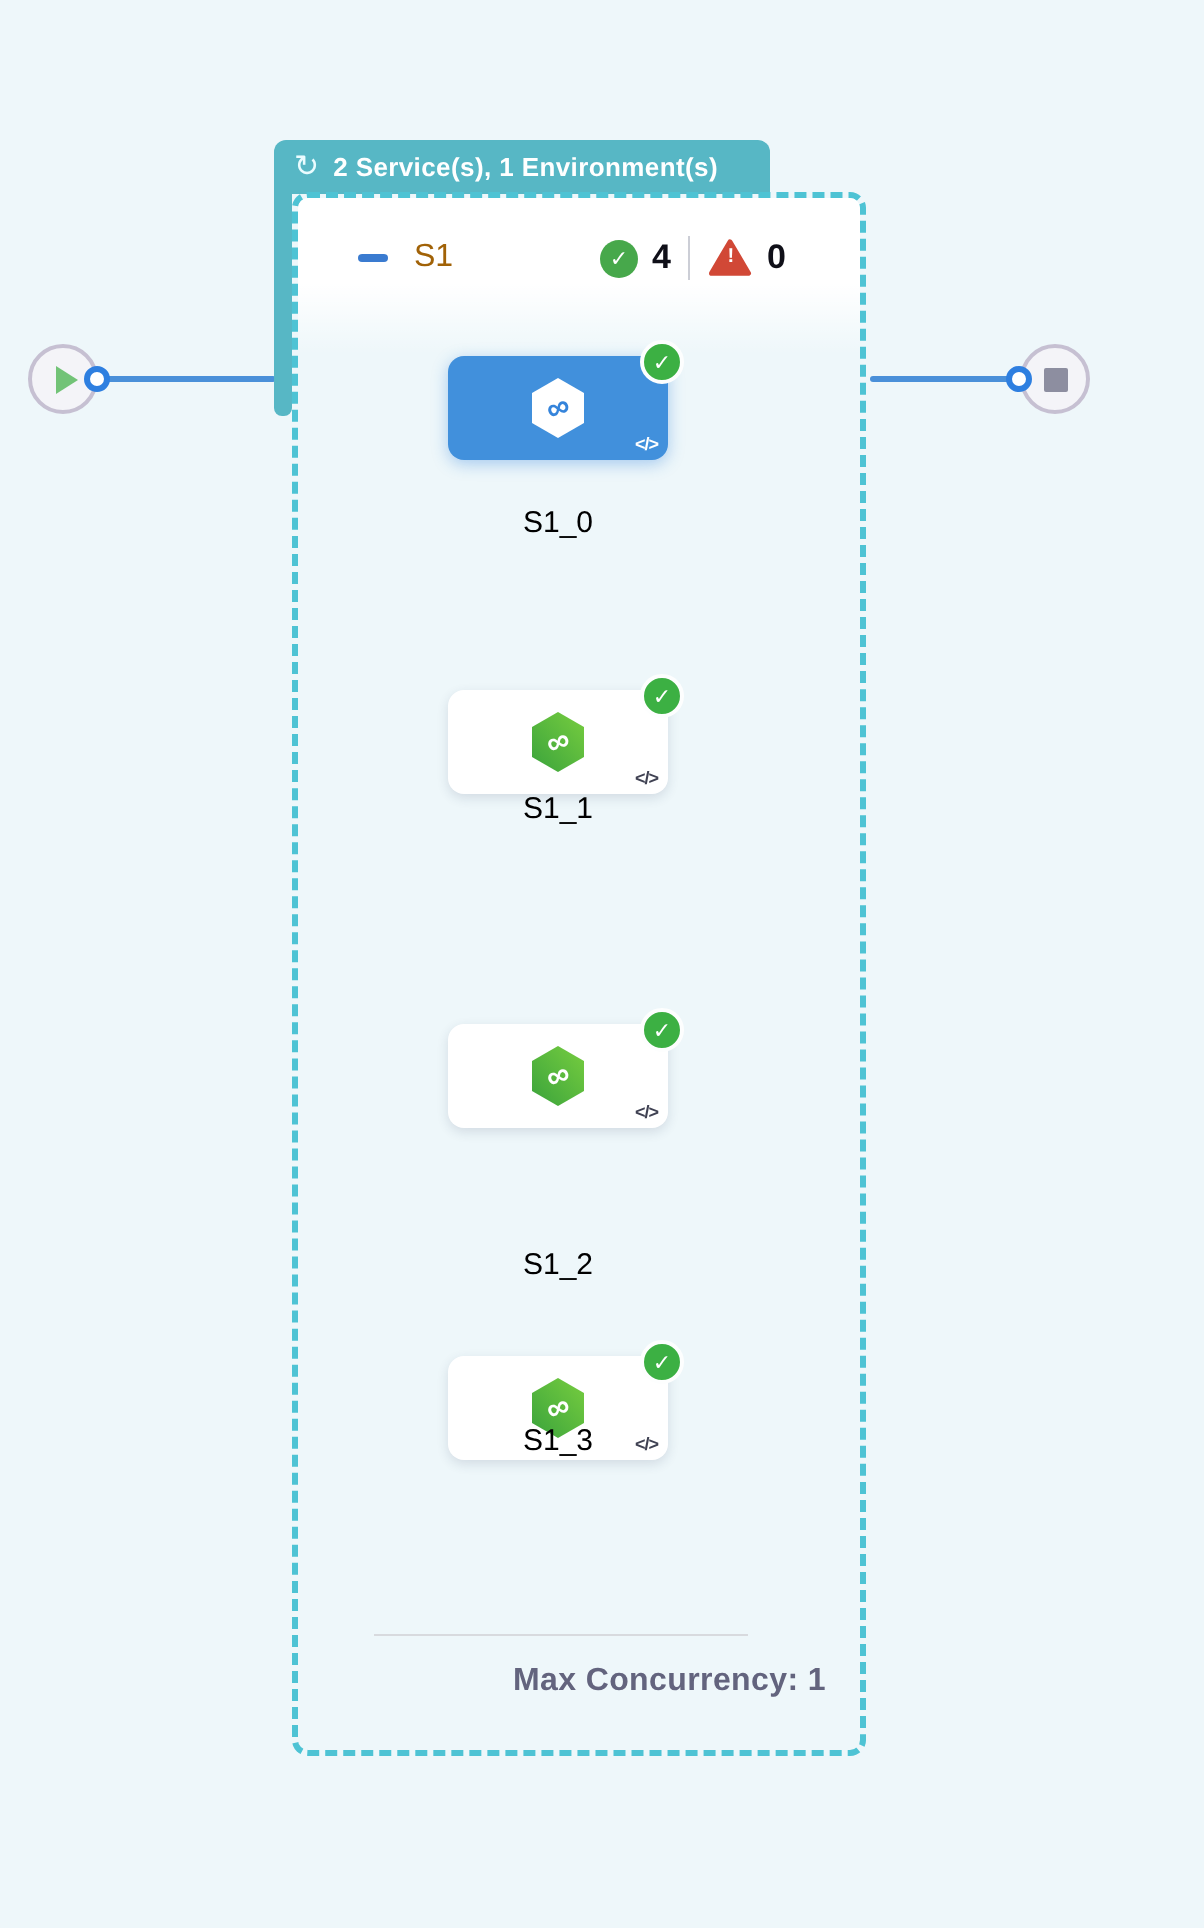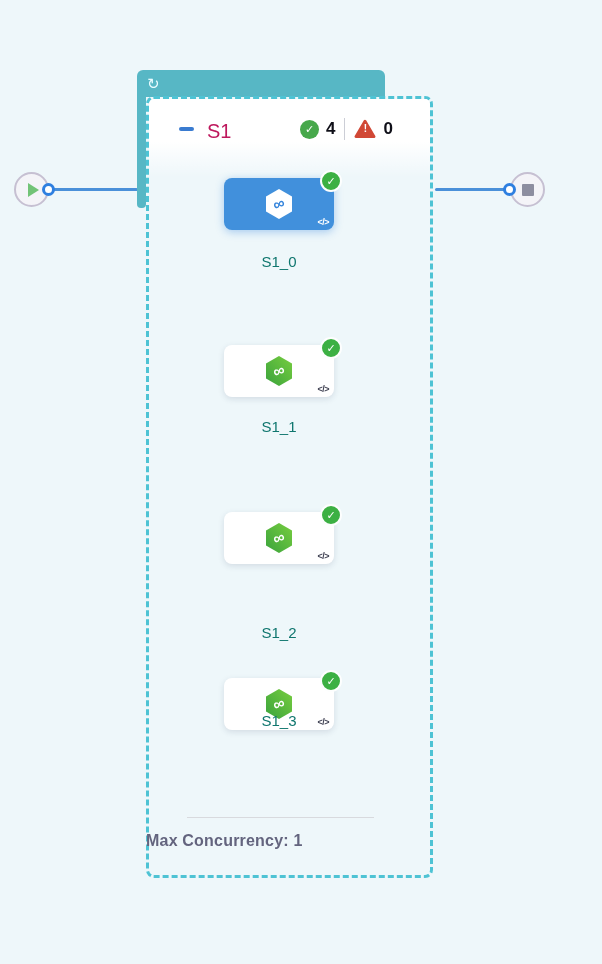--- a/index.html
+++ b/index.html
@@ -17,21 +17,21 @@
 
   
   .stage-box{position:absolute;left:146px;top:96px;width:287px;height:782px;
     border:3px dashed #4ec3d4;border-radius:8px;box-sizing:border-box;}
   .stage-box .header-glow{position:absolute;left:0;top:0;right:0;height:78px;
     background:linear-gradient(#ffffff 55%,rgba(255,255,255,0));border-radius:5px 5px 0 0;}
 
   
   .collapse-minus{position:absolute;left:179px;top:127px;width:15px;height:4px;
     background:#3a7bd0;border-radius:2px;cursor:pointer;}
-  .stage-title{position:absolute;left:207px;top:120px;font-size:20px;font-weight:500;color:#be185d;}
+  .stage-title{position:absolute;left:207px;top:120px;font-size:16px;font-weight:500;color:#a16207;}
   .status-group{position:absolute;left:300px;top:118px;display:flex;align-items:center;gap:7px;}
   .chk-circle{width:19px;height:19px;border-radius:50%;background:#47a84b;color:#fff;
     display:flex;align-items:center;justify-content:center;font-size:11px;font-weight:bold;}
   .cnt{font-size:17px;font-weight:600;color:#0f0f18;}
   .vdiv{width:1px;height:22px;background:#ccced6;margin:0 2px;}
   .warn-tri{position:relative;width:22px;height:20px;}
   .warn-tri svg{display:block;}
   .warn-tri .bang{position:absolute;left:0;top:4px;width:100%;text-align:center;
     color:#fff;font-size:10px;font-weight:bold;}
 
@@ -40,25 +40,25 @@
     background:#ffffff;box-shadow:0 2px 6px rgba(40,60,90,.14);cursor:pointer;}
   .node-card.selected{background:#4190dc;box-shadow:0 2px 8px rgba(47,128,221,.38);}
   .node-card .hex{position:absolute;left:38px;top:9px;}
   .node-card .code-ic{position:absolute;right:5px;bottom:3px;font-size:9px;font-weight:bold;
     letter-spacing:-.5px;color:#3f4152;}
   .node-card.selected .code-ic{color:#ffffff;}
   .badge-check{position:absolute;top:-8px;right:-8px;width:18px;height:18px;border-radius:50%;
     background:#3cb043;border:2px solid #fdfefe;color:#fff;display:flex;align-items:center;
     justify-content:center;font-size:11px;font-weight:bold;}
   .node-label{position:absolute;left:224px;width:110px;text-align:center;
-    font-size:15px;color:#0f766e;}
+    font-size:15px;color:#000000;}
 
   
   .footer-div{position:absolute;left:187px;top:817px;width:187px;height:1px;background:#d8dade;}
-  .max-conc{position:absolute;left:146px;top:832px;width:267px;text-align:left;
+  .max-conc{position:absolute;left:146px;top:832px;width:267px;text-align:right;
     font-size:16px;font-weight:700;color:#63647e;letter-spacing:.2px;}
 
   
   .edge{position:absolute;height:3px;background:#4a90d9;border-radius:2px;}
   .edge-left{left:48px;top:188px;width:90px;}
   .edge-right{left:435px;top:188px;width:72px;}
   .conn-dot{position:absolute;width:13px;height:13px;border-radius:50%;background:#fff;
     border:3px solid #2e7fe0;box-sizing:border-box;}
   .dot-left{left:42px;top:183px;}
   .dot-right{left:503px;top:183px;}
@@ -81,20 +81,21 @@
     <div class="play-tri"></div>
   </div>
   <div class="term-node end-node">
     <div class="stop-sq"></div>
   </div>
   <div class="conn-dot dot-left"></div>
   <div class="conn-dot dot-right"></div>
 
   <div class="stage-badge">
     <span class="loop">↻</span>
+    <span class="lbl">2 Service(s), 1 Environment(s)</span>
   </div>
   <div class="accent-strip"></div>
 
   <div class="stage-box">
     <div class="header-glow"></div>
   </div>
 
   <div class="collapse-minus"></div>
   <div class="stage-title">S1</div>
   <div class="status-group">
@@ -137,21 +138,21 @@
           </defs>
         <polygon points="17,2 30,9.5 30,24.5 17,32 4,24.5 4,9.5" fill="url(#g1)"></polygon>
         <text x="17" y="22" text-anchor="middle" font-size="16" font-weight="bold" fill="#ffffff" transform="rotate(-20 17 17)">∞</text>
       </svg>
     </span>
     <span class="badge-check">
         <span>✓</span>
       </span>
     <span class="code-ic">&lt;/&gt;</span>
   </div>
-  <div class="node-label" style="top:418px">S1_1</div>
+  <div class="node-label" style="top:396px">S1_1</div>
 
   <div class="node-card" style="top:512px">
     <span class="hex">
       <svg width="34" height="34" viewBox="0 0 34 34">
         <defs>
             <linearGradient id="g2" x1="0" y1="1" x2="1" y2="0">
           <stop offset="0" stop-color="#3aa33c"></stop>
               <stop offset="1" stop-color="#77cd3f"></stop>
         </linearGradient>
           </defs>

